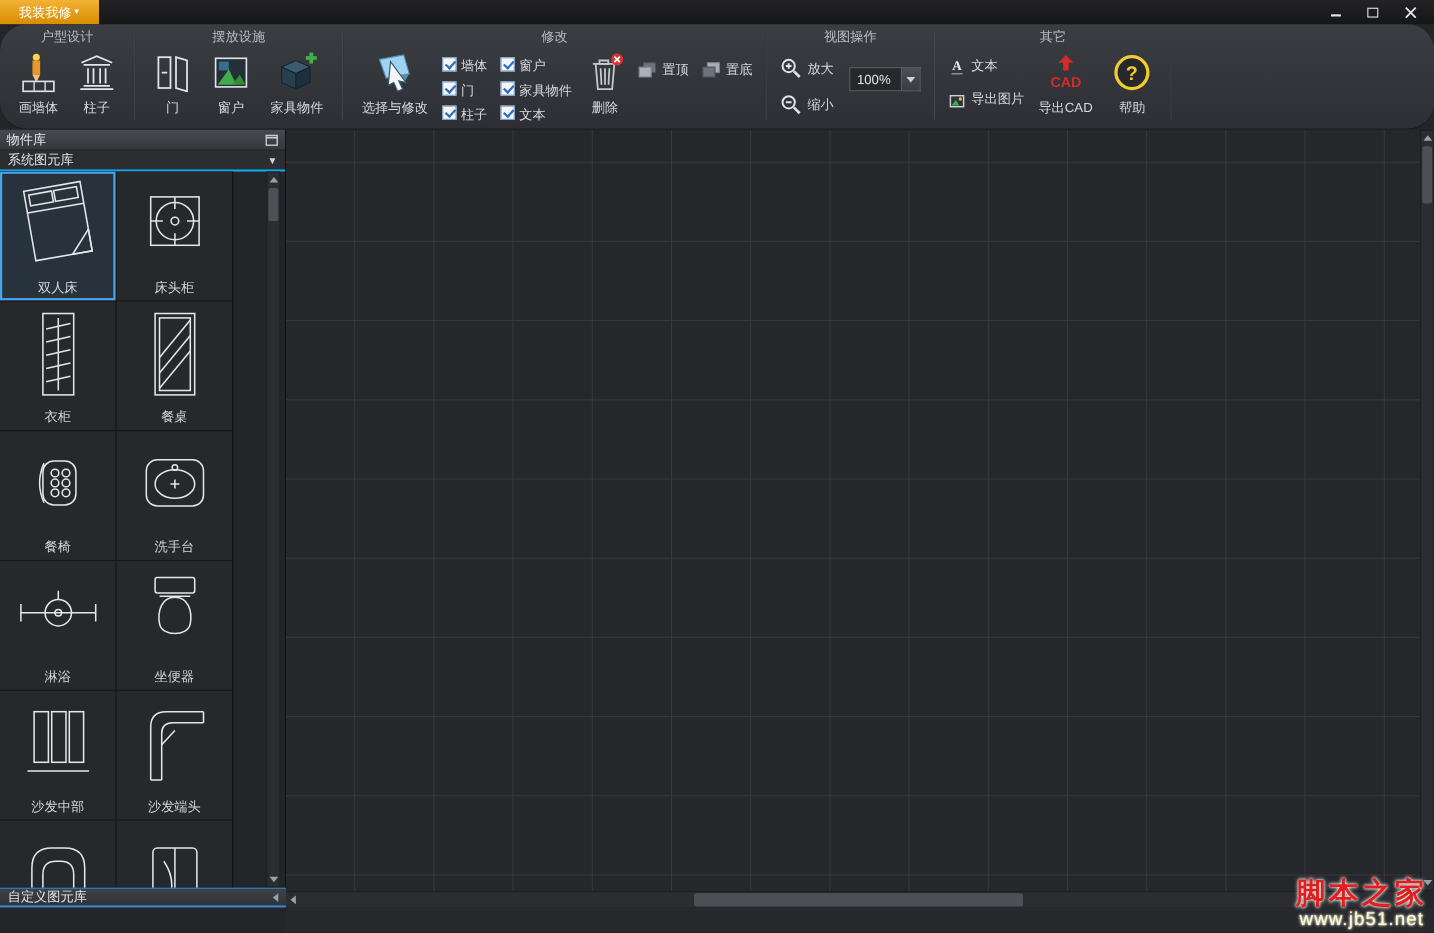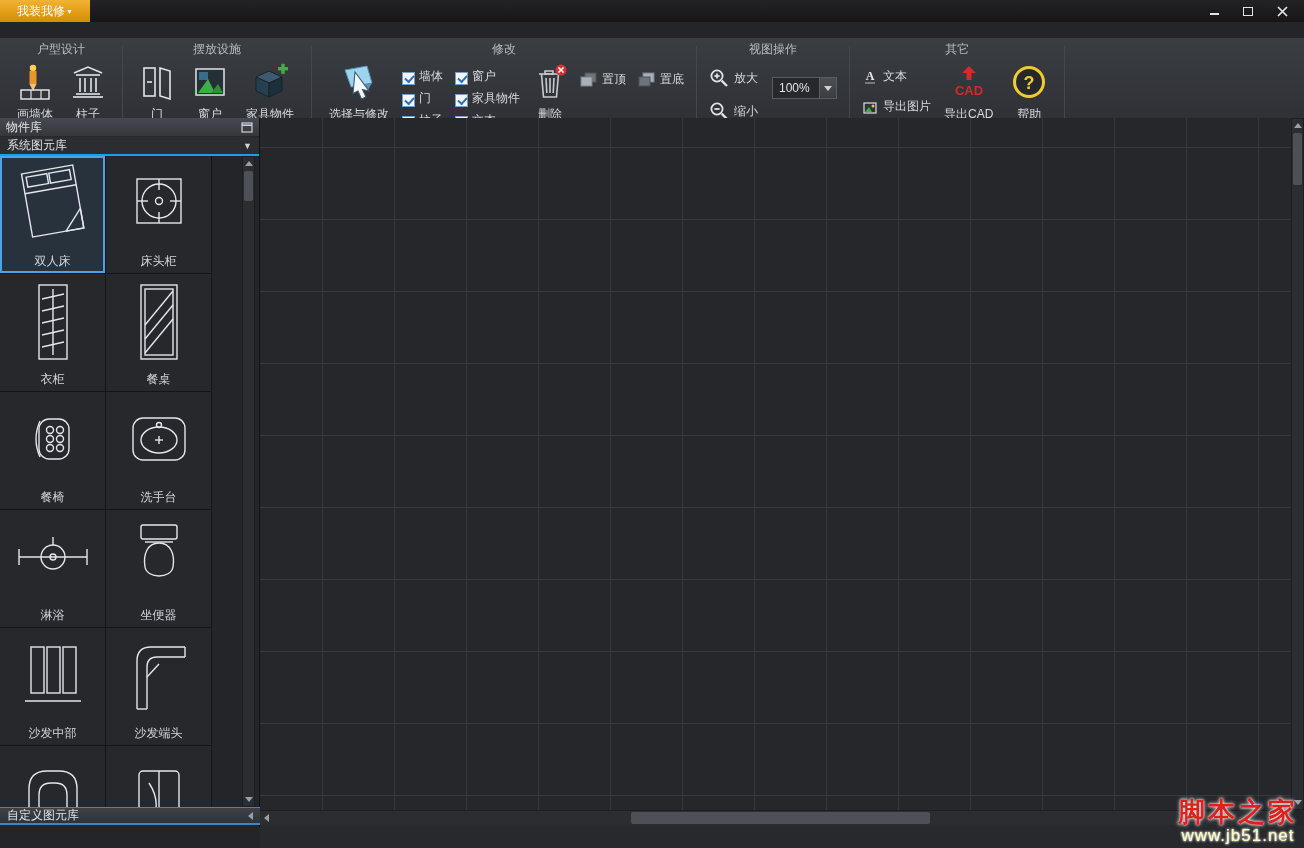--- a/index.html
+++ b/index.html
@@ -12,32 +12,32 @@
     background:linear-gradient(#232326,#161618); display:flex; align-items:stretch; }
   .app-btn { width:90px; background:linear-gradient(#f2b234,#d68d00); color:#fff; font-size:12px;
     display:flex; align-items:center; justify-content:center; gap:1px; cursor:pointer; }
   .app-caret { font-size:7px; }
   .win-controls { margin-left:auto; display:flex; align-items:center; gap:6px; padding-right:8px; }
   .win-btn { width:28px; height:18px; display:flex; align-items:center; justify-content:center; cursor:pointer; }
   .min-glyph { width:9px; height:2px; background:#e4e4e4; margin-top:6px; }
   .max-glyph { width:10px; height:9px; border:1px solid #e4e4e4; }
 
   
-  .ribbon { position:absolute; left:0; top:38px; right:0; height:96px;
-    background:linear-gradient(#3a3d42,#2d2f34); border-bottom:1px solid #17181b; display:flex; }
+  .ribbon { position:absolute; left:0; top:22px; right:0; height:96px;
+    background:linear-gradient(#3a3d42,#2d2f34); border-bottom:1px solid #17181b; display:flex;border-radius:25px; }
   .rgroup { display:flex; flex-direction:column; align-items:center; padding:3px 12px 0; }
   .rgroup-label { font-size:12px; color:#b9bdc3; height:17px; line-height:17px; white-space:nowrap; }
   .rgroup-body { display:flex; align-items:flex-start; gap:8px; margin-top:1px; }
   .rsep { width:1px; background:#202226; border-right:1px solid #44474c; margin:8px 0; }
   .bigbtn { display:flex; flex-direction:column; align-items:center; gap:3px; padding:2px 5px; cursor:pointer; border-radius:2px; }
   .icon-slot { height:42px; display:flex; align-items:center; justify-content:center; }
   .blabel { font-size:12px; color:#d6d9dd; white-space:nowrap; }
   .smallbtn { display:flex; align-items:center; gap:5px; font-size:12px; color:#d6d9dd; cursor:pointer; white-space:nowrap; }
   .chk-grid { display:grid; grid-template-columns:auto auto; gap:5px 12px; margin-top:9px; }
-  .chk-item { display:flex; align-items:flex-end; gap:4px; font-size:12px; color:#d6d9dd; cursor:pointer; white-space:nowrap; }
+  .chk-item { display:flex; align-items:flex-start; gap:4px; font-size:12px; color:#d6d9dd; cursor:pointer; white-space:nowrap; }
   .chk-box { width:13px; height:13px; background:#f4f7fa; border:1px solid #7a9cc4; position:relative; flex:0 0 auto; }
   .chk-box::after { content:""; position:absolute; left:2px; top:2px; width:7px; height:4px;
     border-left:2px solid #2f6fbe; border-bottom:2px solid #2f6fbe; transform:rotate(-48deg); }
   .stack-col { display:flex; flex-direction:row; gap:12px; margin-top:12px; }
   .view-col { display:flex; flex-direction:column; gap:13px; margin-top:9px; }
   .zoom-combo { display:flex; margin-top:18px; margin-left:6px; }
   .zoom-value { width:48px; height:22px; background:#26282c; border:1px solid #595c62; color:#dfe2e6;
     font-size:12px; display:flex; align-items:center; padding-left:6px; }
   .zoom-drop { width:17px; height:22px; background:linear-gradient(#4c4f55,#393c41); border:1px solid #595c62;
     border-left:none; display:flex; align-items:center; justify-content:center; cursor:pointer; }

